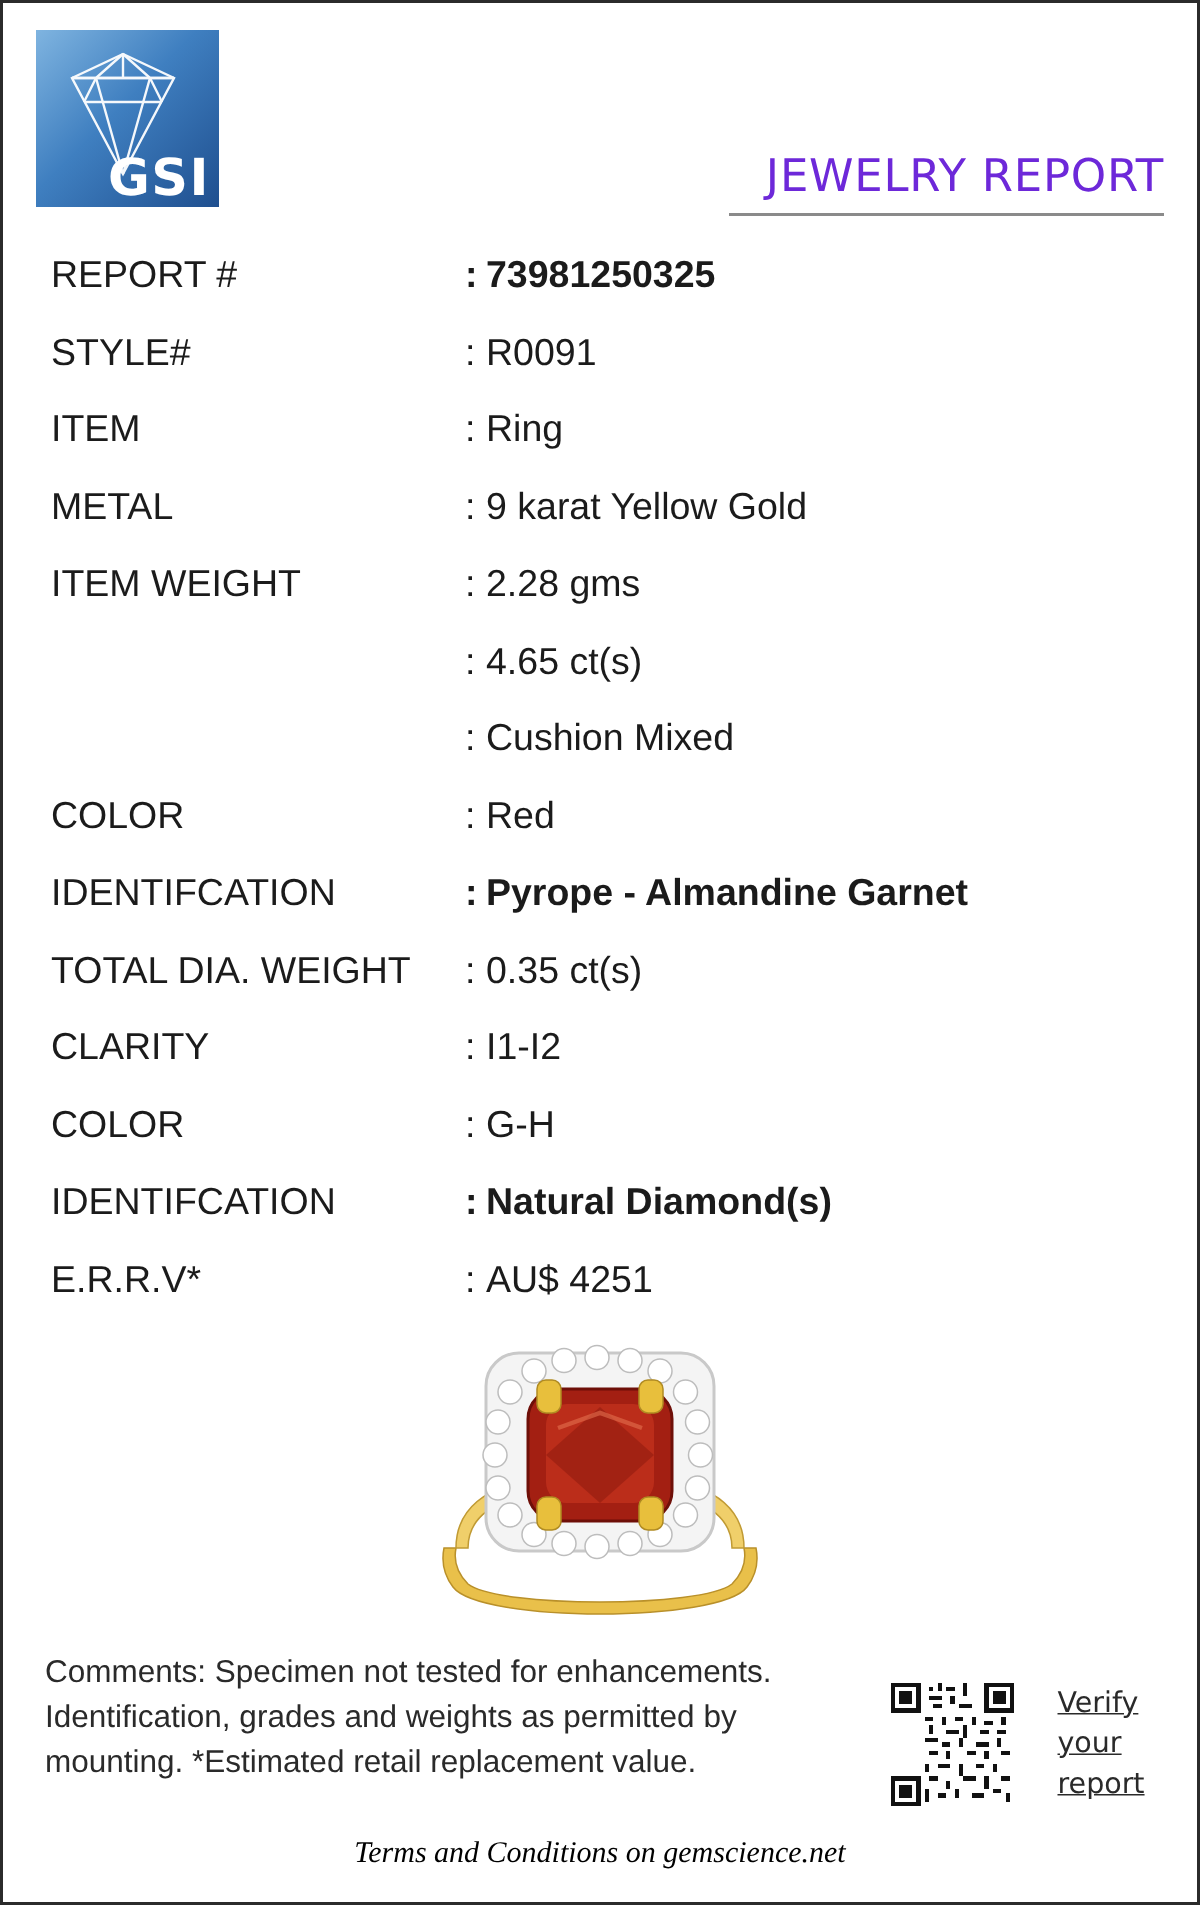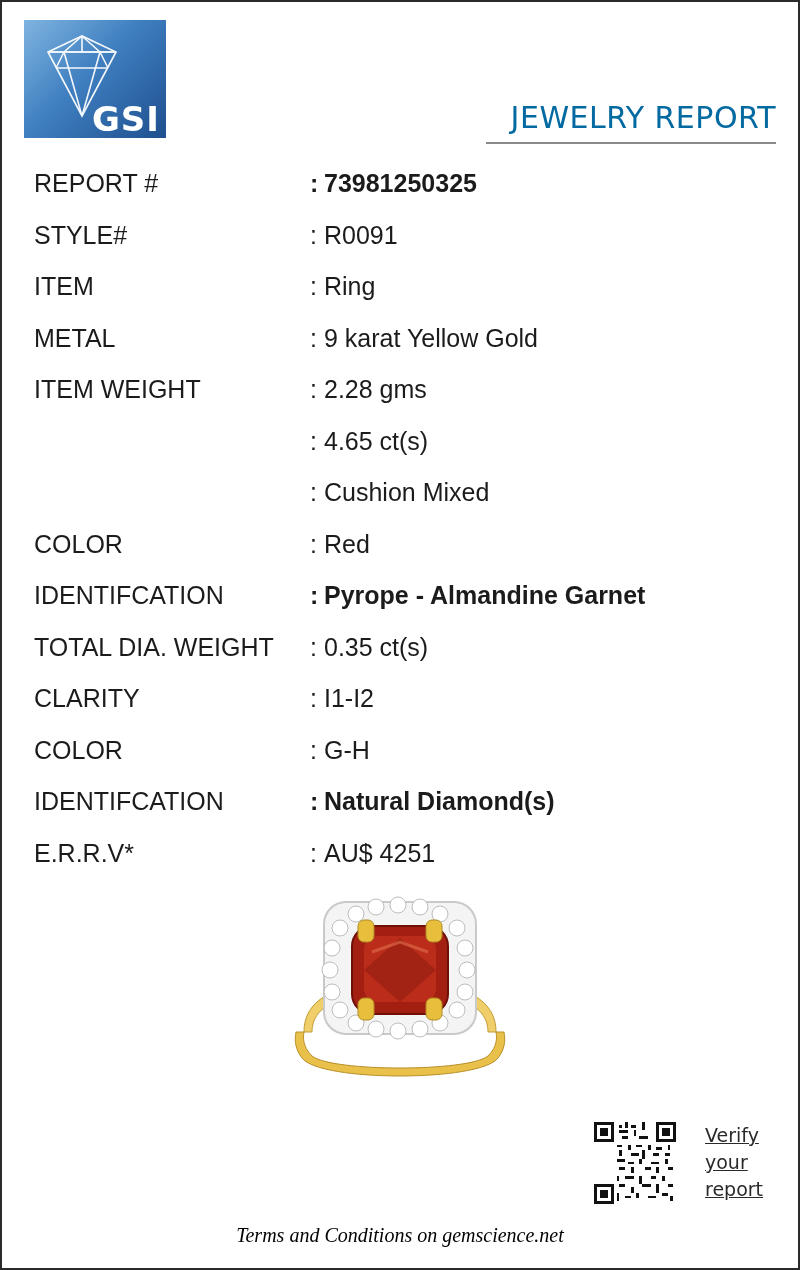--- a/index.html
+++ b/index.html
@@ -28,21 +28,21 @@
   .header {
     position: absolute;
     left: 0; top: 0;
     width: 796px;
     height: 150px;
   }
   .logo-box {
     position: absolute;
     left: 22px;
     top: 18px;
-    width: 142px;
+    width: 122px;
     height: 118px;
     background: linear-gradient(135deg, #7fb4e0 0%, #3f7fc0 45%, #1f4f8f 100%);
     overflow: hidden;
   }
   .logo-box svg {
     position: absolute;
     left: 0; top: 0;
   }
   .logo-text {
     position: absolute;
@@ -55,21 +55,21 @@
     letter-spacing: 1px;
     line-height: 1;
   }
   .report-title {
     position: absolute;
     right: 22px;
     top: 98px;
     font-family: "DejaVu Sans", sans-serif;
     font-size: 30px;
     letter-spacing: 0.5px;
-    color: #0369a1;
+    color: #6d28d9;
     text-align: right;
   }
   .title-rule {
     position: absolute;
     right: 22px;
     top: 140px;
     width: 290px;
     height: 2px;
     background: #8a8a8a;
   }
@@ -317,20 +317,21 @@
         <g fill="#e8bf3c" stroke="#b08b22" stroke-width="1">
           <rect x="98" y="38" width="16" height="22" rx="6"></rect>
           <rect x="166" y="38" width="16" height="22" rx="6"></rect>
           <rect x="98" y="116" width="16" height="22" rx="6"></rect>
           <rect x="166" y="116" width="16" height="22" rx="6"></rect>
         </g>
       </svg>
     </div>
   </div>
 
+  <div class="comments">Comments: Specimen not tested for enhancements. Identification, grades and weights as permitted by mounting. *Estimated retail replacement value.</div>
 
   <div class="verify-block">
     <svg class="qr" viewBox="0 0 29 29" shape-rendering="crispEdges">
       <rect width="29" height="29" fill="#ffffff"></rect>
       <g fill="#111111">
         <rect x="0" y="0" width="7" height="1"></rect>
           <rect x="0" y="6" width="7" height="1"></rect>
         <rect x="0" y="0" width="1" height="7"></rect>
           <rect x="6" y="0" width="1" height="7"></rect>
         <rect x="2" y="2" width="3" height="3"></rect>

